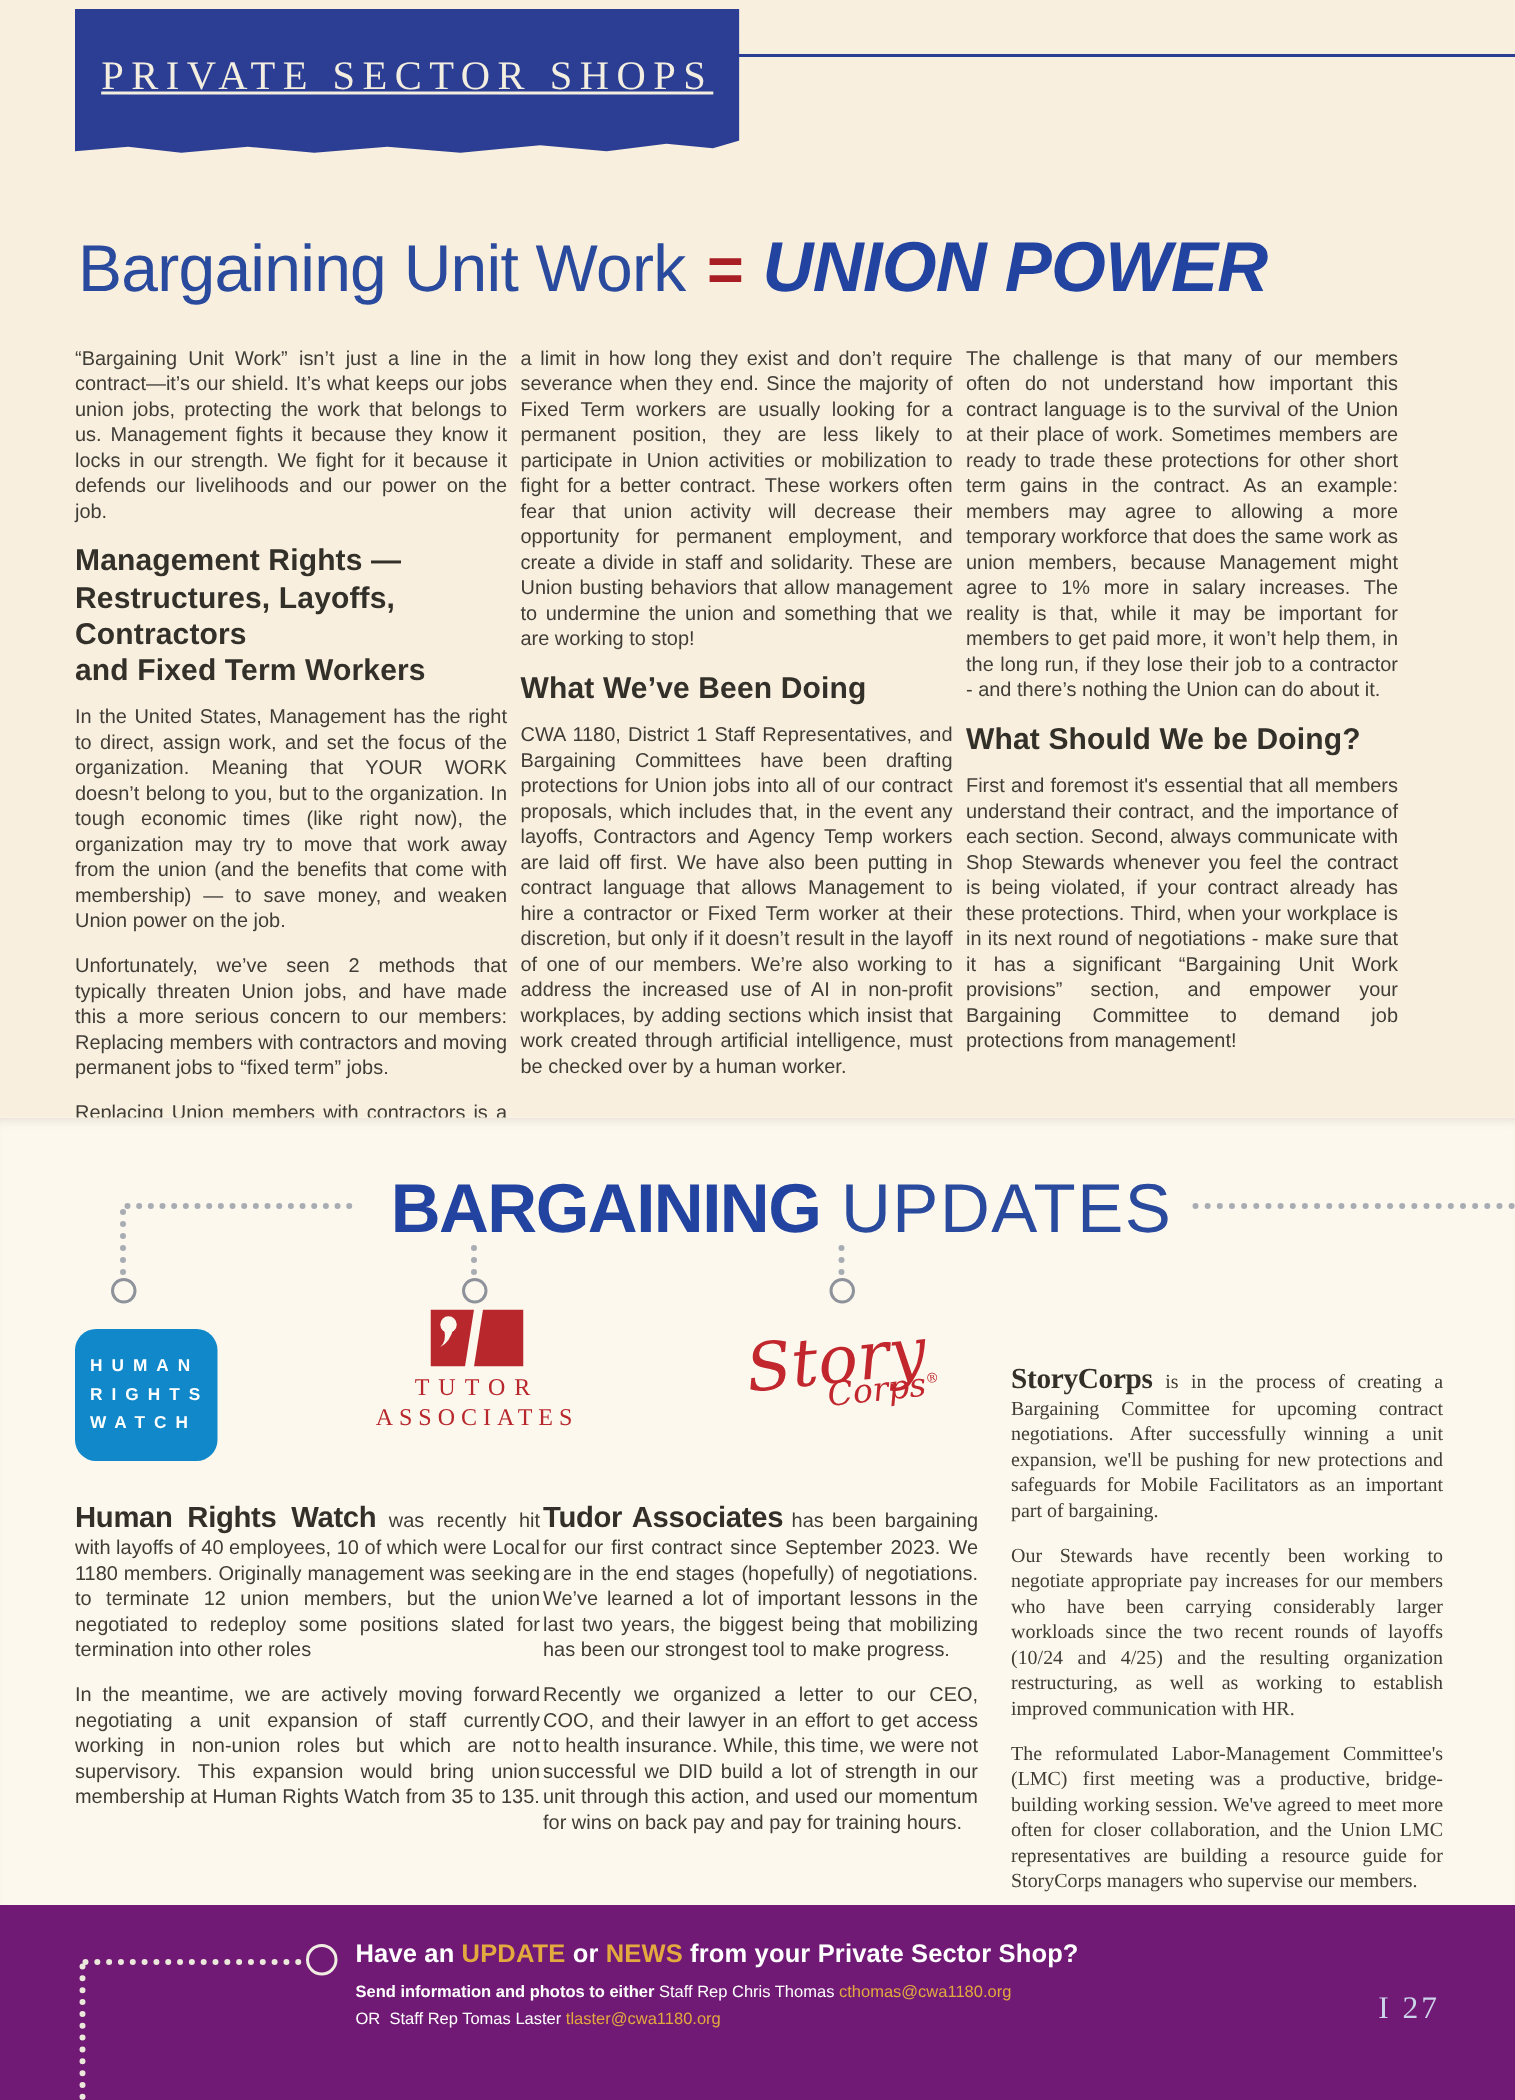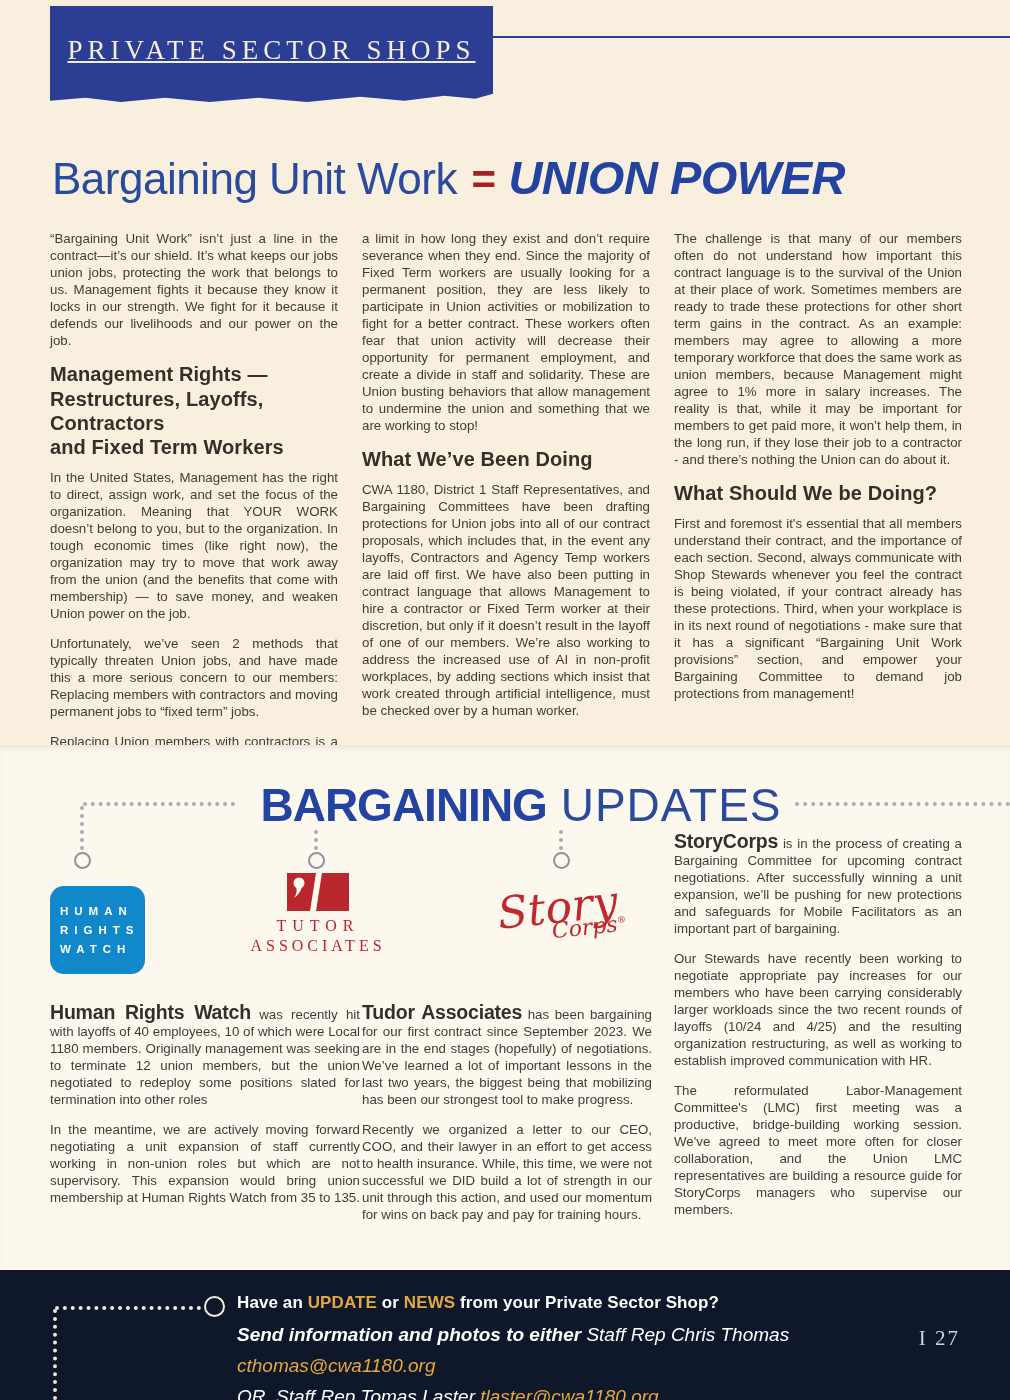--- a/index.html
+++ b/index.html
@@ -23,21 +23,21 @@
     margin-top:-14px;
     text-decoration:underline;
   }
   .top-rule{position:absolute;top:36px;left:491px;width:519px;height:2px;background:#2b3e93;}
   
   .headline{position:absolute;left:52px;top:150px;width:920px;white-space:nowrap;}
   .headline .light{color:#2a4a9d;font-size:44px;font-weight:400;letter-spacing:-.5px;}
   .headline .eq{color:#a81e24;font-size:42px;font-weight:800;padding:0 8px 0 10px;}
   .headline .power{color:#2343a0;font-size:47px;font-weight:800;letter-spacing:-.5px;font-style:italic;}
   
-  .article{position:absolute;left:50px;top:230px;width:912px;display:flex;gap:24px;}
+  .article{position:absolute;left:50px;top:230px;width:912px;display:flex;gap:9px;}
   .col{width:288px;}
   .body-p{
     font-size:13.3px;line-height:1.28;color:#403d37;text-align:justify;
     margin:0 0 13px 0;
   }
   .sec-h{
     font-size:20px;font-weight:700;color:#33302a;line-height:1.22;
     margin:4px 0 9px 0;white-space:pre-line;letter-spacing:.1px;
   }
   
@@ -63,27 +63,27 @@
   .tutor-line1{font-family:"Liberation Serif", serif;color:#b8272c;font-size:16px;letter-spacing:6px;}
   .tutor-line2{font-family:"Liberation Serif", serif;color:#b8272c;font-size:16px;letter-spacing:4px;margin-top:2px;}
   .story-logo{position:absolute;left:498px;top:884px;width:150px;color:#c1272d;transform:rotate(-6deg);}
   .story-w1{font-family:"DejaVu Serif", serif;font-style:italic;font-size:44px;line-height:1;}
   .story-w2{font-family:"DejaVu Serif", serif;font-style:italic;font-size:22px;line-height:1;margin:-10px 0 0 52px;}
   .story-reg{font-size:9px;vertical-align:super;}
   
   .upd-col{position:absolute;}
   .upd-lead{font-size:19.5px;font-weight:800;color:#33302a;letter-spacing:-.2px;line-height:1;}
   
-  .footer{position:absolute;left:0;top:1270px;width:1010px;height:130px;background:#0f172a;}
+  .footer{position:absolute;left:0;top:1270px;width:1010px;height:130px;background:#701a75;}
   .f-dot-h{position:absolute;left:55px;top:36px;width:146px;border-top:4px dotted #ece8dc;height:0;}
   .f-dot-v{position:absolute;left:53px;top:39px;height:91px;border-left:4px dotted #ece8dc;width:0;}
   .f-circle{position:absolute;left:204px;top:26px;width:17px;height:17px;border:2px solid #f0ece1;border-radius:50%;}
   .f-text{position:absolute;left:237px;top:23px;width:660px;color:#fff;}
   .f-line1{font-size:17px;font-weight:700;margin-bottom:7px;letter-spacing:.1px;}
-  .f-line{font-size:19px;line-height:1.62;font-style:italic;}
+  .f-line{font-size:11px;line-height:1.62;}
   .f-gold{color:#e3a93f;}
   .f-bold{font-weight:700;}
   .f-link{color:#e3a93f;text-decoration:none;}
   .f-page{position:absolute;right:50px;top:56px;font-family:"Liberation Serif", serif;
           color:#ccd4e9;font-size:21px;letter-spacing:2px;}
 </style>
 </head>
 <body>
 
 <div class="banner">
@@ -159,21 +159,21 @@
 <div class="upd-col" style="left:50px;top:1003px;width:310px;">
   <p class="body-p"><span class="upd-lead">Human Rights Watch</span><span> was recently hit with layoffs of 40 employees, 10 of which were Local 1180 members. Originally management was seeking to terminate 12 union members, but the union negotiated to redeploy some positions slated for termination into other roles</span></p>
   <p class="body-p">In the meantime, we are actively moving forward negotiating a unit expansion of staff currently working in non-union roles but which are not supervisory. This expansion would bring union membership at Human Rights Watch from 35 to 135.</p>
 </div>
 
 <div class="upd-col" style="left:362px;top:1003px;width:290px;">
   <p class="body-p"><span class="upd-lead">Tudor Associates</span><span> has been bargaining for our first contract since September 2023. We are in the end stages (hopefully) of negotiations. We’ve learned a lot of important lessons in the last two years, the biggest being that mobilizing has been our strongest tool to make progress.</span></p>
   <p class="body-p">Recently we organized a letter to our CEO, COO, and their lawyer in an effort to get access to health insurance. While, this time, we were not successful we DID build a lot of strength in our unit through this action, and used our momentum for wins on back pay and pay for training hours.</p>
 </div>
 
-<div class="upd-col" style="left:674px;top:832px;width:288px;">
+<div class="upd-col" style="left:674px;top:910px;width:288px;font-family:Liberation Serif, serif;">
   <p class="body-p"><span class="upd-lead">StoryCorps</span><span> is in the process of creating a Bargaining Committee for upcoming contract negotiations. After successfully winning a unit expansion, we'll be pushing for new protections and safeguards for Mobile Facilitators as an important part of bargaining.</span></p>
   <p class="body-p">Our Stewards have recently been working to negotiate appropriate pay increases for our members who have been carrying considerably larger workloads since the two recent rounds of layoffs (10/24 and 4/25) and the resulting organization restructuring, as well as working to establish improved communication with HR.</p>
   <p class="body-p">The reformulated Labor-Management Committee's (LMC) first meeting was a productive, bridge-building working session. We've agreed to meet more often for closer collaboration, and the Union LMC representatives are building a resource guide for StoryCorps managers who supervise our members.</p>
 </div>
 
 <div class="footer">
   <div class="f-dot-h"></div>
   <div class="f-dot-v"></div>
   <div class="f-circle"></div>
   <div class="f-text">

